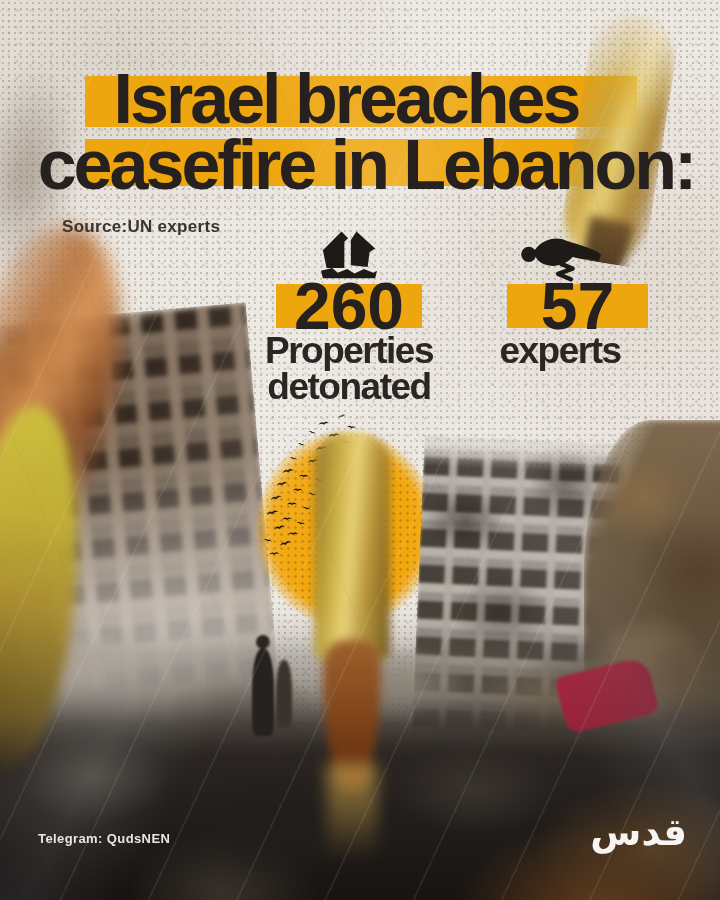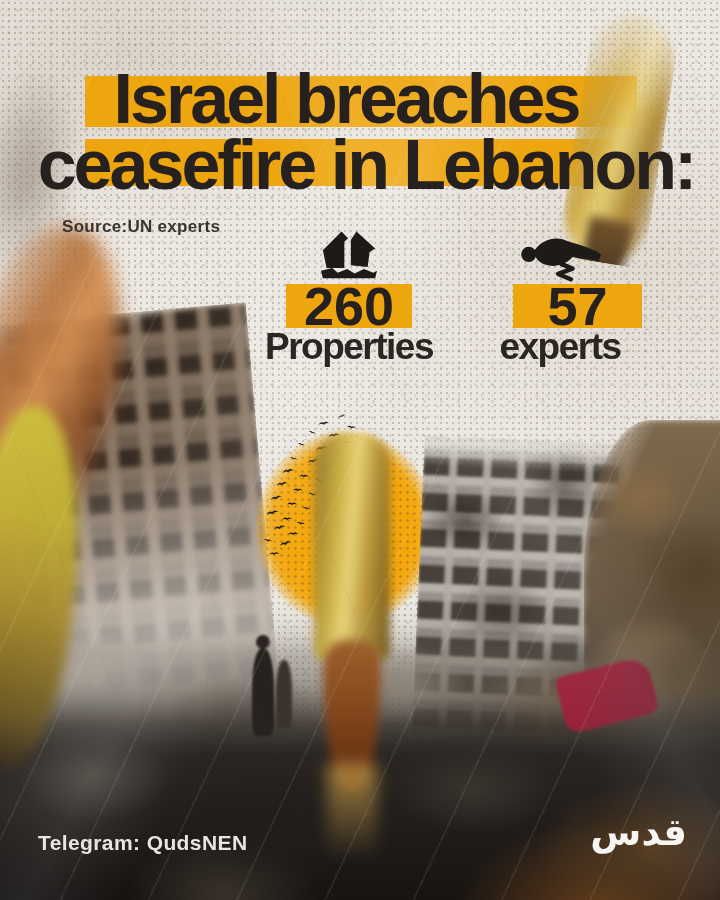--- a/index.html
+++ b/index.html
@@ -229,29 +229,29 @@
     font-size:17px;font-weight:700;letter-spacing:.3px;color:#3a342f;
   }
 
   .stat{position:absolute;top:220px;width:230px;text-align:center;color:#2b2623;}
   .stat--left{left:234px;}
   .stat--right{left:445px;}
   .stat-icon-wrap{height:62px;display:flex;align-items:flex-end;justify-content:center;}
   .stat-value{
     display:inline-block;margin-top:2px;padding:0 18px;height:44px;line-height:45px;
     background:var(--color-accent-yellow,#eea60f);
-    font-size:54px;font-weight:700;color:var(--color-title-ink,#26211e);letter-spacing:0;
+    font-size:66px;font-weight:700;color:var(--color-title-ink,#26211e);letter-spacing:0;
   }
   .stat--right .stat-value{padding:0 34px;margin-left:35px;}
   .stat-label{font-size:37px;line-height:36px;font-weight:700;letter-spacing:-1.5px;}
   .stat-label:first-of-type{margin-top:9px;}
 
   .telegram{
     position:absolute;left:38px;top:831px;
-    font-size:21px;font-weight:700;letter-spacing:.4px;color:#e9e6e2;
+    font-size:13px;font-weight:700;letter-spacing:.4px;color:#e9e6e2;
   }
   .logo{
     position:absolute;right:33px;top:810px;
     font-family:"DejaVu Sans",sans-serif;
     font-size:37px;line-height:46px;font-weight:700;color:#f7f5f1;
   }
 </style>
 </head>
 <body>
 
@@ -340,20 +340,21 @@
             <path d="M4,26 L24,6 L31,13 L27,17 L27,45 L8,45 Z"></path>
             <path d="M34,15 L40,6 L60,24 L54,28 L52,44 L34,42 Z"></path>
             <path d="M2,48 L14,45 L20,50 L30,46 L38,51 L48,46 L58,50 L62,48 L60,56 L4,56 Z"></path>
           </g>
         </svg>
       </div>
       <div>
         <span class="stat-value">260</span>
       </div>
       <div class="stat-label">Properties</div>
+      <div class="stat-label">detonated</div>
     </div>
 
     <div class="stat stat--right">
       <div class="stat-icon-wrap">
         <svg width="92" height="50" viewBox="0 0 96 56">
           <g fill="#1d1a17">
             <circle cx="13" cy="25" r="8.5"></circle>
             <path d="M20,20 C28,8 44,4 56,10 C64,13 72,14 80,18 C86,21 92,22 94,26 L91,33 C83,30 72,31 62,28 C52,40 34,40 26,34 C21,30 19,26 20,20 Z"></path>
           </g>
           <path d="M50,36 L62,41 L46,47 L60,53" fill="none" stroke="#1d1a17" stroke-width="5" stroke-linecap="round" stroke-linejoin="round"></path>

